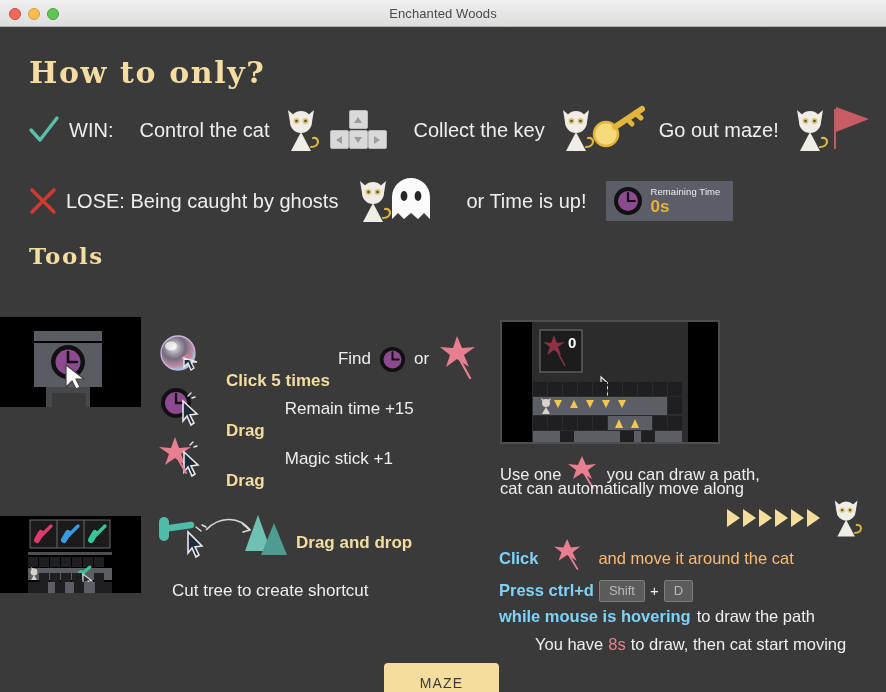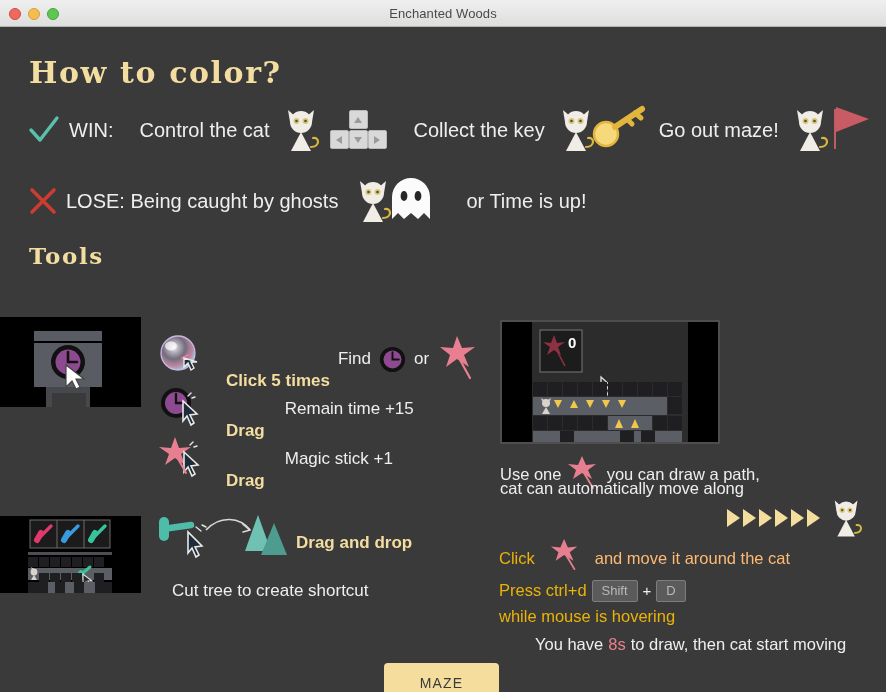--- a/index.html
+++ b/index.html
@@ -23,21 +23,21 @@
   .light.red{ background:#ee6a5f; border:0.5px solid #d04a41;}
   .light.yellow{ background:#f5bd4f; border:0.5px solid #d5a03a;}
   .light.green{ background:#61c554; border:0.5px solid #44a33d;}
   .titlebar .ttl{
     width:100%; text-align:center; font-size:13px; color:#4a4a4a;
     letter-spacing:0.1px;
   }
 
   
   .page{ position:absolute; top:27px; left:0; width:886px; height:665px; background:#3a3a3a; }
-  .goldb{ color:#eab308; font-weight:normal;text-align:center; }
+  .goldb{ color:#7dd3fc; font-weight:bold;text-align:center; }
   .pink{ color:#e8808d; }
 
   h1.hdr{
     font-family:"DejaVu Serif", serif;
     font-weight:bold;
     color:#f3dda0;
     letter-spacing:1.6px;
   }
 
   #h-howto{ position:absolute; left:29px; top:28px; font-size:30px; }
@@ -137,21 +137,21 @@
   <div class="lights">
     <span class="light red"></span>
     <span class="light yellow"></span>
     <span class="light green"></span>
   </div>
   <div class="ttl">Enchanted Woods</div>
 </div>
 
 <div class="page">
 
-  <h1 class="hdr" id="h-howto">How to color?</h1>
+  <h1 class="hdr" id="h-howto">How to only?</h1>
 
   <div class="row" id="win-row">
 
     <svg class="check" viewBox="0 0 34 34">
       <path d="M4 17 L13 27 L30 5" fill="none" stroke="#5bbfae" stroke-width="3.4" stroke-linecap="round" stroke-linejoin="round"></path>
     </svg>
     <span class="sp8"></span>
     <span class="lbl">WIN:</span>
     <span class="sp26"></span>
     <span class="lbl">Control the cat</span>
@@ -268,20 +268,31 @@
         <path d="M4 44 L4 22 A19 19 0 0 1 42 22 L42 44 L36 38 L30 44 L23 38 L16 44 L10 38 Z" fill="#fbfbfb"></path>
         <ellipse cx="16" cy="21" rx="3.4" ry="5" fill="#262626"></ellipse>
         <ellipse cx="30" cy="21" rx="3.4" ry="5" fill="#262626"></ellipse>
       </svg>
     </span>
     <span class="sp32"></span>
 
     <span class="lbl">or Time is up!</span>
     <span class="sp20"></span>
 
+    <span class="timerbox">
+      <svg width="30" height="30" viewBox="0 0 30 30">
+        <circle cx="15" cy="15" r="14" fill="#111"></circle>
+        <circle cx="15" cy="15" r="10" fill="#8e4a90"></circle>
+        <path d="M15 7 L15 15 L22 15" stroke="#111" stroke-width="2.2" fill="none" stroke-linecap="round"></path>
+      </svg>
+      <span class="txt">
+        <span class="t-lab">Remaining Time</span>
+        <span class="t-val">0s</span>
+      </span>
+    </span>
   </div>
 
   <h1 class="hdr" id="h-tools">Tools</h1>
 
   <div class="thumb" id="thumb-clock">
     <svg width="141" height="90" viewBox="0 0 141 90">
       <rect width="141" height="90" fill="#000"></rect>
       <rect x="34" y="14" width="68" height="10" fill="#5a5c63"></rect>
       <rect x="34" y="26" width="68" height="44" fill="#5a5c63"></rect>
       <rect x="46" y="70" width="44" height="20" fill="#47484d"></rect>
@@ -472,20 +483,21 @@
       <span style="color:#fdba74;">and move it around the cat</span>
     </div>
     <div class="bline" style="margin-top:2px;">
       <span class="goldb">Press ctrl+d</span>
       <span class="keychip">Shift</span>
       <span style="color:#efeeee;font-size:15px;">+</span>
       <span class="keychip">D</span>
     </div>
     <div class="bline" style="margin-top:2px;">
       <span class="goldb">while mouse is hovering</span>
+      <span style="color:#efeeee;margin-left:6px;">to draw the path</span>
     </div>
     <div class="bline" style="margin-top:5px;margin-left:36px;">
       <span style="color:#efeeee;">You have</span>
       <span class="pink" style="margin:0 5px;">8s</span>
       <span style="color:#efeeee;">to draw,  then cat start moving</span>
     </div>
   </div>
 
   <div class="thumb" id="thumb-axe">
     <svg width="141" height="77" viewBox="0 0 141 77">

